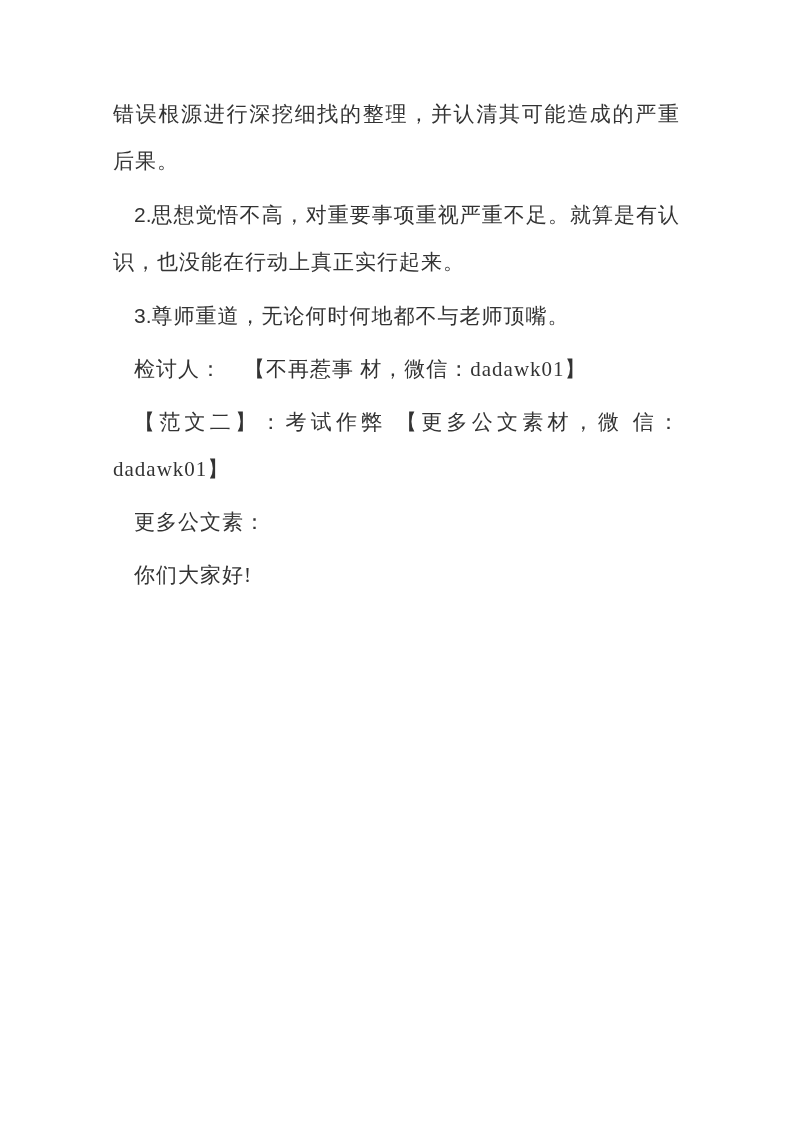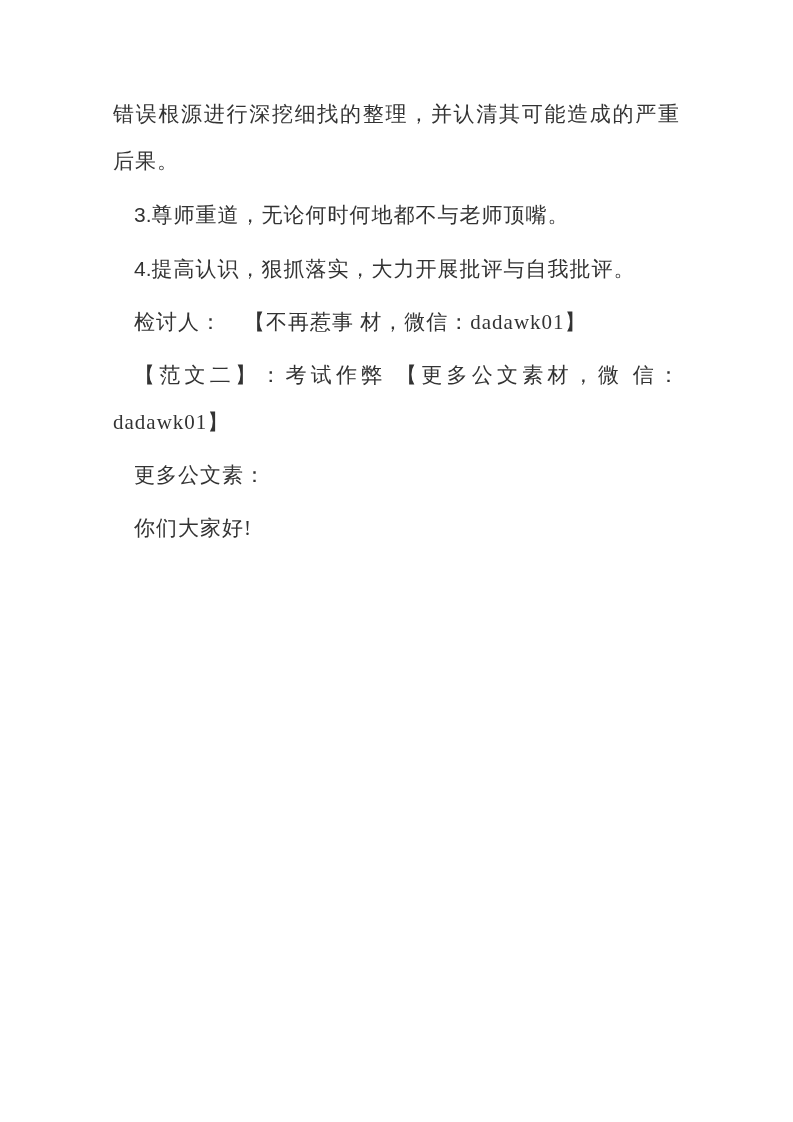--- a/index.html
+++ b/index.html
@@ -44,24 +44,24 @@
   }
 </style>
 </head>
 <body>
 
 <div class="page">
   <div class="doc-body">
 
     <p class="para no-indent">错误根源进行深挖细找的整理，并认清其可能造成的严重后果。</p>
 
+    <p class="para"><span class="num">2.</span><span>思想觉悟不高，对重要事项重视严重不足。就算是有认识，也没能在行动上真正实行起来。</span></p>
 
     <p class="para"><span class="num">3.</span><span>尊师重道，无论何时何地都不与老师顶嘴。</span></p>
 
-    <p class="para"><span class="num">4.</span><span>提高认识，狠抓落实，大力开展批评与自我批评。</span></p>
 
 
 
     <p class="para"><span>检讨人：</span><span class="tab-gap"></span><span>【不再惹事 材，微信：dadawk01】</span></p>
 
 
     <p class="para">【范文二】：考试作弊 【更多公文素材，微 信：dadawk01】</p>
 
     <p class="para">更多公文素：</p>
 

